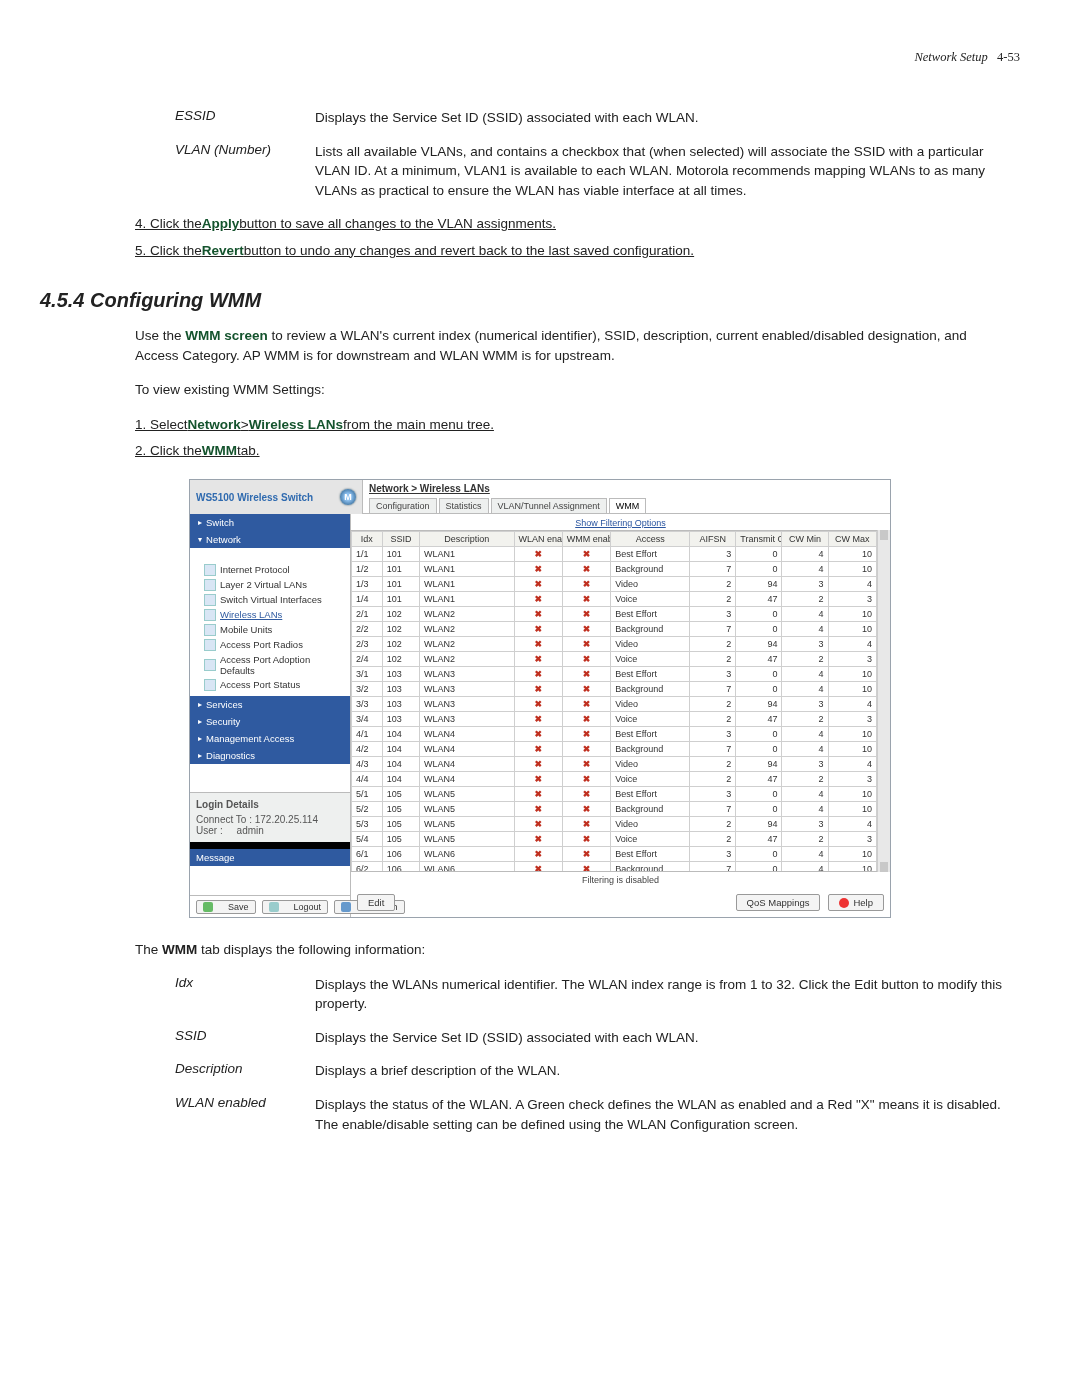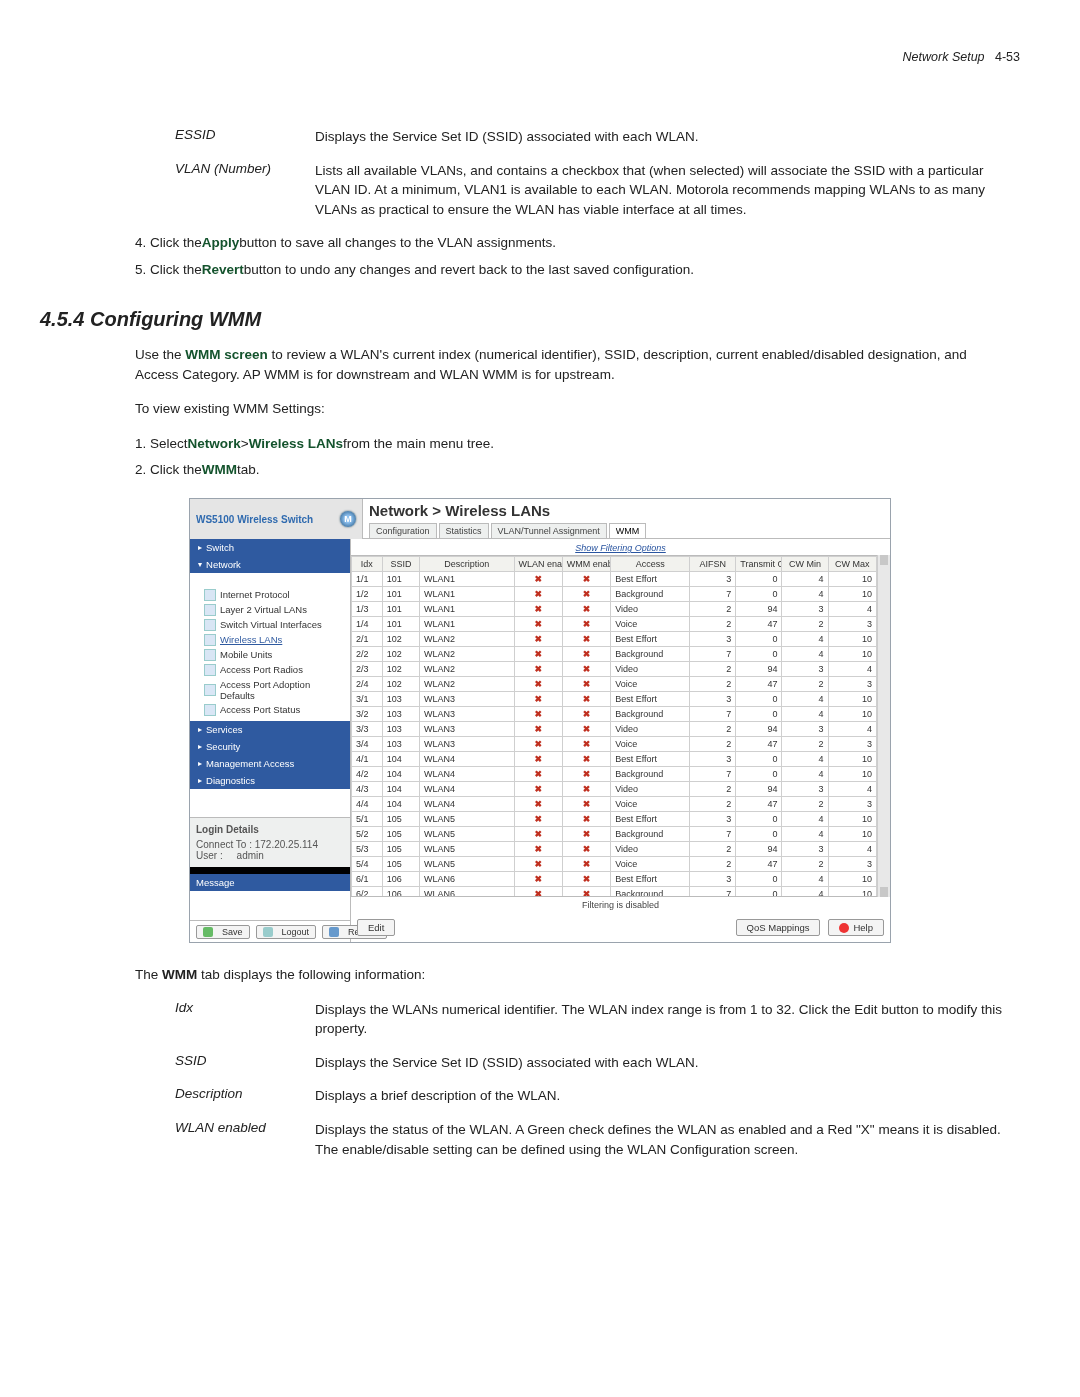--- a/index.html
+++ b/index.html
@@ -7,28 +7,29 @@
     font-size: 13.5px;
     color: #222;
     background: #fff;
     margin: 0;
     padding: 50px 60px 60px 60px;
     width: 960px;
   }
   .page-header {
     text-align: right;
     font-size: 12.5px;
-    margin-bottom: 63px;
+    margin-bottom: 43px;
+    font-family: Liberation Serif, serif;
   }
   .page-header .section-name { font-style: italic; }
   .indent-block { margin-left: 75px; margin-right: 10px; }
   .definition-row { display: flex; margin-bottom: 14px; }
   .def-term { width: 140px; font-style: italic; flex: 0 0 140px; margin-left: 40px; }
   .def-body { flex: 1; line-height: 1.45; }
-  .num-item { display:flex; margin-bottom:6px; line-height:1.5;}
+  .num-item { display:flex; margin-bottom:6px; line-height:1.5;text-decoration:underline;}
   .blue-bold { color:#14532d; font-weight:bold; }
   h3.section-heading {
     font-style: italic;
     font-weight: bold;
     font-size: 20px;
     margin: 28px 0 14px -20px;
   }
   .para { margin-bottom:14px; line-height:1.5; }
 
   
@@ -53,46 +54,46 @@
   }
   .brand-box .wsname { color:#2f6aaf; font-weight:bold; font-size:10px;}
   .brand-box .logo {
     width:16px; height:16px; border-radius:50%;
     background: radial-gradient(circle,#8fc1ef 30%,#4a7fad 70%);
     display:flex; align-items:center; justify-content:center;
     color:#fff; font-weight:bold; font-size:9px;
     box-shadow:0 0 2px #356;
   }
   .right-top { flex:1; border-bottom:1px solid #bbb; padding:3px 6px 0 6px; }
-  .breadcrumb { font-weight:bold; font-size:15px; color:#333; }
+  .breadcrumb { font-weight:bold; font-size:10px; color:#333;text-decoration:underline; }
   .tabs-row { display:flex; gap:2px; margin-top:4px; font-size:9px; }
   .tab { padding:2px 6px; background:#eef0ef; border:1px solid #bbb; border-bottom:none; color:#444; cursor:pointer;}
   .tab.active { background:#fff; color:#000; font-weight:500;}
   .body-row { display:flex; flex:1; }
   .sidebar {
     width:160px; border-right:1px solid #bbb; display:flex; flex-direction:column;
   }
   .nav-group { background:#2f5aa0; color:#fff; padding:3px 8px; font-size:9.5px; display:flex; align-items:center; gap:4px; cursor:pointer;}
   .nav-group .arrow { font-size:8px;}
   .nav-list { background:#fff; padding:2px 4px 4px 14px;margin-top:12px; }
   .nav-item { padding:1.5px 0; display:flex; align-items:center; gap:4px; cursor:pointer; color:#333;}
   .nav-item.sel { color:#2f5aa0; text-decoration:underline; font-weight:500; }
   .tree-icon { width:10px; height:10px; display:inline-block; background:#d9e6f5; border:1px solid #9cc; }
   .login-details { background:#eef0ef; border-top:1px solid #bbb; padding:6px 6px; font-size:10px; color:#555; flex:0 0 auto; }
   .login-details .lbl{ font-weight:bold; }
   .msg-hdr { background:#2f5aa0; color:#fff; padding:3px 6px; font-size:9.5px; border-top:7px solid #000000;}
   .msg-body { flex:1; background:#fff; }
   .bottom-btns { border-top:1px solid #bbb; padding:4px 6px; display:flex; gap:6px; }
-  .bbtn { font-size:9px; padding:1px 6px; border:1px solid #999; background:#f4f4f4; border-radius:2px; cursor:pointer; display:flex; align-items:center; gap:9px;}
+  .bbtn { font-size:9px; padding:1px 6px; border:1px solid #999; background:#f4f4f4; border-radius:2px; cursor:pointer; display:flex; align-items:center; gap:15px;}
   .bbtn .ic { width:10px;height:10px; background:#9cc; display:inline-block; border-radius:2px;}
   .bbtn.save .ic{background:#6b6;}
   .bbtn.refresh .ic{background:#69c;}
   .main-area { flex:1; display:flex; flex-direction:column; }
   .filter-link { text-align:center; padding:3px 0 2px 0;}
-  .filter-link span{ color:#2a55a0; text-decoration:underline; font-size:9px; cursor:pointer;font-style:italic;}
+  .filter-link span{ color:#2a55a0; text-decoration:underline; font-size:9px; cursor:pointer;}
   .grid-wrap { max-height:340px; overflow:hidden; border-top:1px solid #bbb; border-bottom:1px solid #bbb; position:relative;}
   table.grid { width:100%; border-collapse:collapse; font-size:9px; table-layout:fixed;}
   table.grid th, table.grid td { border:1px solid #cfcfcf; padding:2px 4px; overflow:hidden; white-space:nowrap; }
   table.grid th { background:#f2f2ee; font-weight:normal; color:#333; font-size:9px;}
   table.grid td.numcell { text-align:right; }
   .x-mark { color:#c03020; font-weight:bold; text-align:center; display:block;}
   .filter-note { text-align:center; font-size:9px; padding:3px 0; color:#444;}
   .grid-footer { display:flex; padding:6px; align-items:center; }
   .grid-footer .spacer{flex:1;}
   .fbtn { font-size:9.5px; padding:2px 10px; border:1px solid #999; background:#f4f4f4; border-radius:2px; cursor:pointer; margin-left:8px;}

